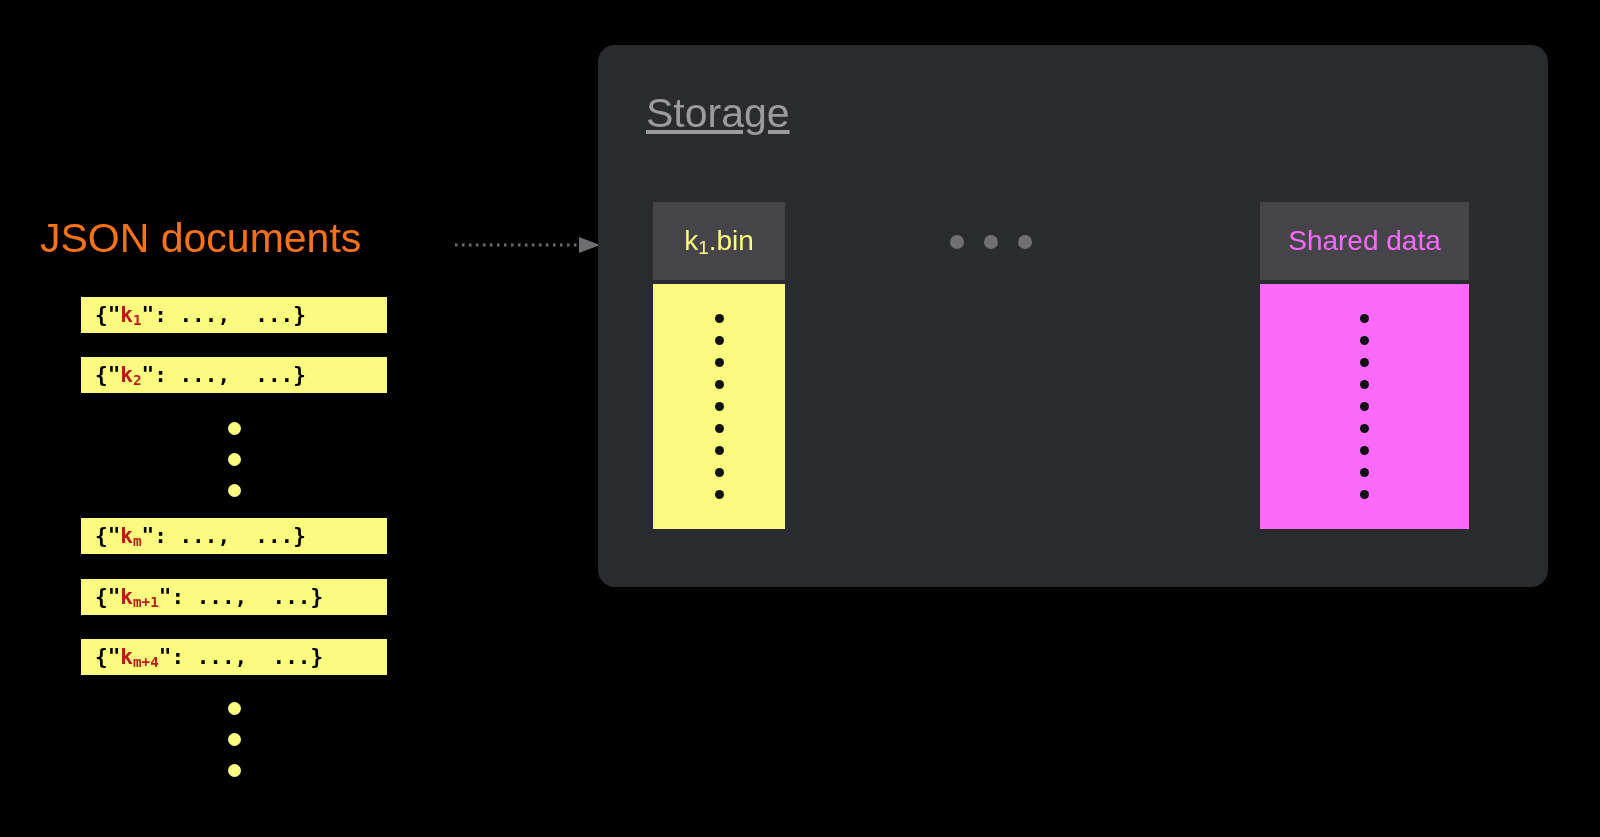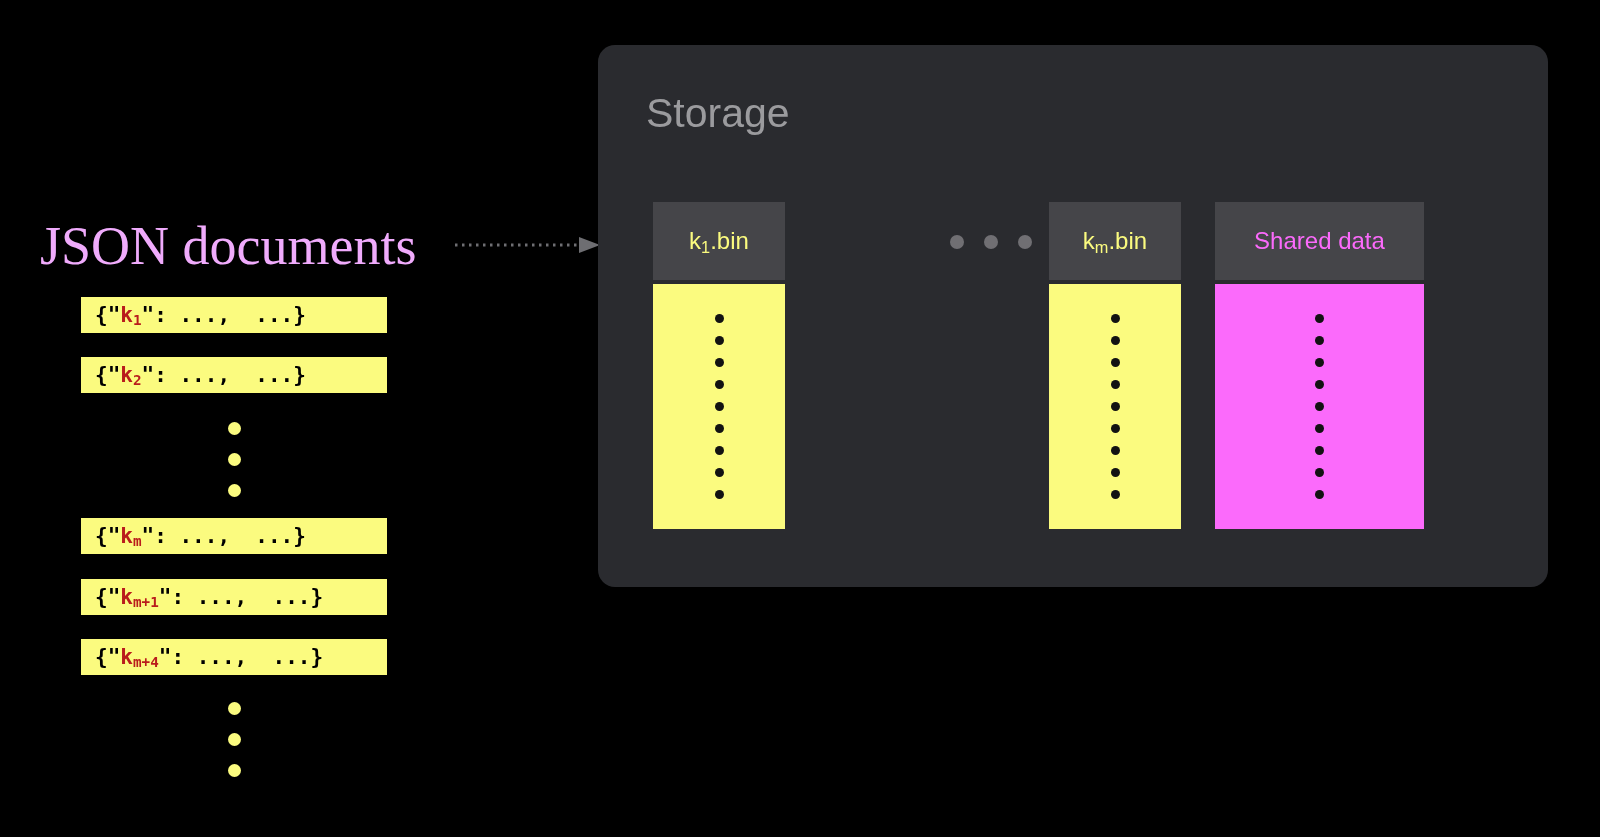--- a/index.html
+++ b/index.html
@@ -21,23 +21,23 @@
     left: 0;
     top: 0;
     width: 598px;
     height: 837px;
   }
 
   #json-documents-title {
     position: absolute;
     left: 40px;
     top: 215px;
-    font-size: 54px;
-    color: #f0abfc;
-    font-family: Liberation Serif, serif;
+    font-size: 41px;
+    color: #f97316;
+    font-family: Liberation Sans, sans-serif;
     letter-spacing: 0px;
     white-space: nowrap;
   }
 
   .doc-box {
     position: absolute;
     left: 81px;
     width: 306px;
     height: 36px;
     background: #fbfb7f;
@@ -100,38 +100,39 @@
   }
 
   #storage-title {
     position: absolute;
     left: 48px;
     top: 45px;
     font-size: 41px;
     color: #9b9b9e;
     font-family: "Liberation Sans", sans-serif;
     white-space: nowrap;
+    text-decoration: underline;
   }
 
   .file-col {
     position: absolute;
     top: 157px;
     width: 132px;
   }
   .file-header {
     width: 132px;
     height: 78px;
     background: #454549;
     display: flex;
     align-items: center;
     justify-content: center;
     box-sizing: border-box;
   }
   .file-header-label {
-    font-size: 24px;
+    font-size: 28px;
     font-family: "Liberation Sans", sans-serif;
     color: #fbfb7f;
     white-space: nowrap;
   }
   .file-header-label sub {
     font-size: 0.68em;
     vertical-align: -0.22em;
     line-height: 0;
   }
   .file-header-label.pink { color: #fb6afb; }
@@ -242,38 +243,22 @@
       </div>
   </div>
 
 
   <div id="hdots">
       <span class="hdot"></span>
       <span class="hdot"></span>
       <span class="hdot"></span>
     </div>
 
-  <div class="file-col" id="col-2" style="left:451px;">
-    <div class="file-header">
-      <span class="file-header-label">k<sub>m</sub>.bin</span>
-    </div>
-    <div class="file-body">
-        <span class="bdot"></span>
-        <span class="bdot"></span>
-        <span class="bdot"></span>
-        <span class="bdot"></span>
-        <span class="bdot"></span>
-        <span class="bdot"></span>
-        <span class="bdot"></span>
-        <span class="bdot"></span>
-        <span class="bdot"></span>
-      </div>
-  </div>
-
-  <div class="file-col" id="col-shared" style="left:617px;">
+
+  <div class="file-col" id="col-shared" style="left:662px;">
     <div class="file-header">
       <span class="file-header-label pink">Shared data</span>
     </div>
     <div class="file-body pink">
         <span class="bdot"></span>
         <span class="bdot"></span>
         <span class="bdot"></span>
         <span class="bdot"></span>
         <span class="bdot"></span>
         <span class="bdot"></span>

